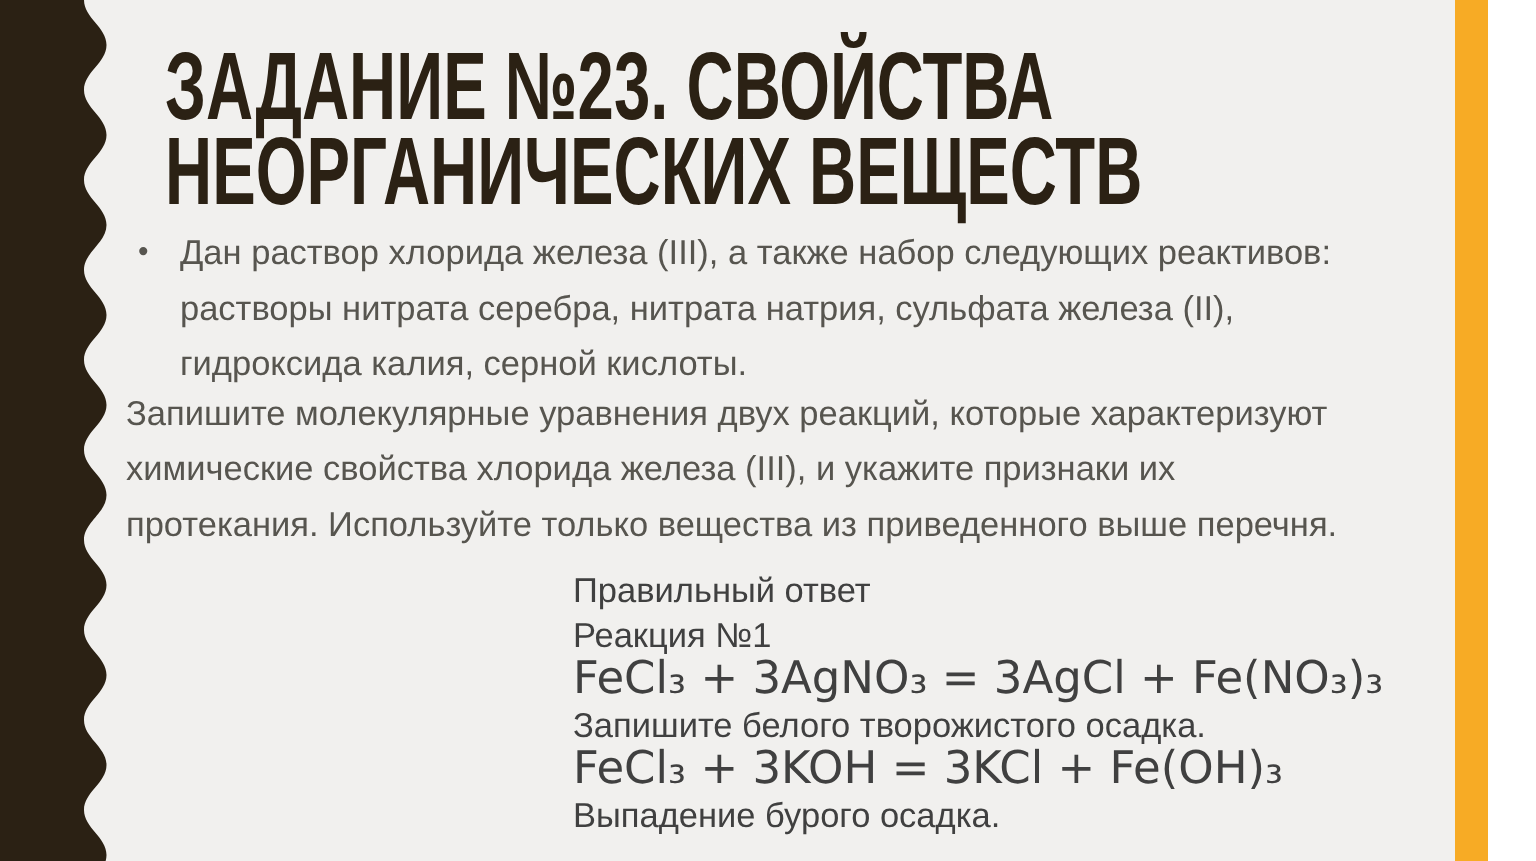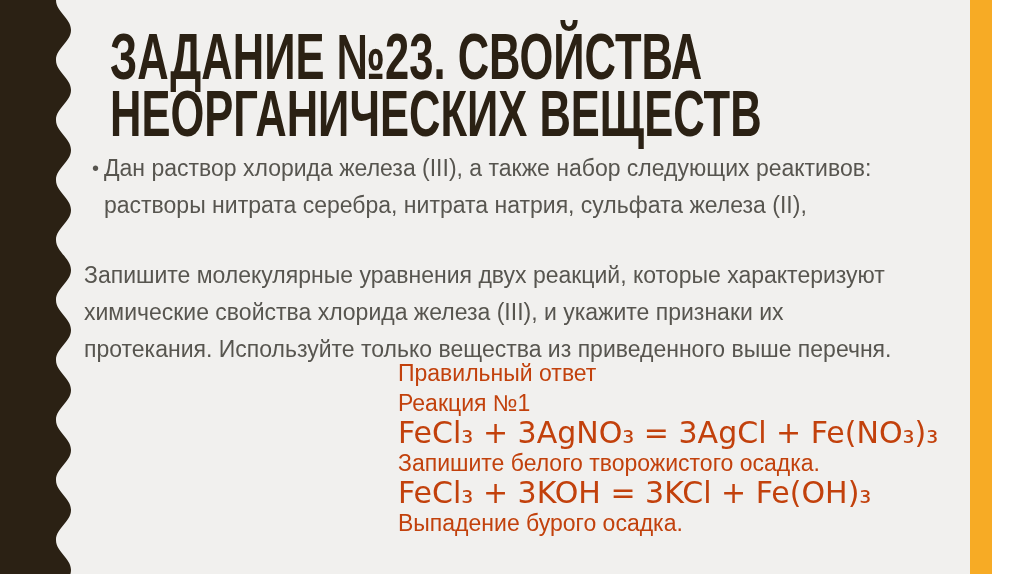--- a/index.html
+++ b/index.html
@@ -51,36 +51,35 @@
   .bullet-marker {
     position: absolute;
     left: 92px; top: 150px;
     color: #57554f;
     font-size: 20px;
     line-height: 37px;
   }
 
   .bullet-lines {
     position: absolute;
-    left: 104px; top: 150px;
+    left: 120px; top: 150px;
   }
 
   .task-lines {
     position: absolute;
     left: 84px; top: 257px;
   }
 
   .answer-block {
     position: absolute;
-    left: 382px; top: 358px;
-    color: #c2410c;
+    left: 382px; top: 378px;
+    color: #404040;
     font-size: 23px;
     line-height: 30px;
     white-space: nowrap;
-    margin-left: 16px;
   }
   .answer-line { height: 30px; }
   .answer-line.italic { }
   .answer-line.equation {
     font-family: "DejaVu Sans", "Liberation Sans", sans-serif;
     font-size: 30px;
   }
 </style>
 </head>
 <body>
@@ -107,20 +106,21 @@
   <div class="title">
     <div>ЗАДАНИЕ №23. СВОЙСТВА</div>
     <div>НЕОРГАНИЧЕСКИХ ВЕЩЕСТВ</div>
   </div>
 
   <div class="bullet-marker">•</div>
 
   <div class="bullet-lines body-text">
     <div>Дан раствор хлорида железа (III), а также набор следующих реактивов:</div>
     <div>растворы нитрата серебра, нитрата натрия, сульфата железа (II),</div>
+    <div>гидроксида калия, серной кислоты.</div>
   </div>
 
   <div class="task-lines body-text">
     <div>Запишите молекулярные уравнения двух реакций, которые характеризуют</div>
     <div>химические свойства хлорида железа (III), и укажите признаки их</div>
     <div>протекания. Используйте только вещества из приведенного выше перечня.</div>
   </div>
 
   <div class="answer-block">
     <div class="answer-line">Правильный ответ</div>

